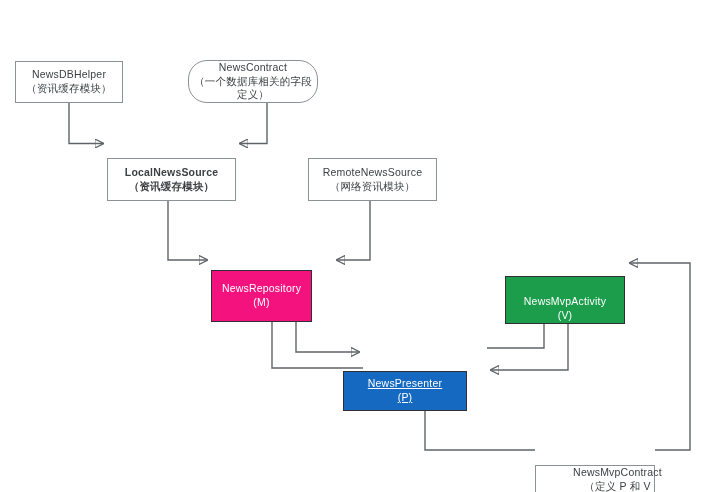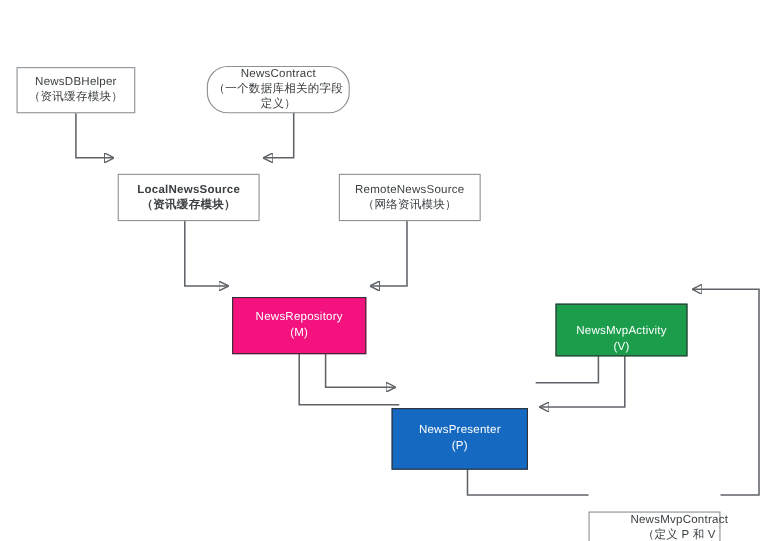--- a/index.html
+++ b/index.html
@@ -87,31 +87,31 @@
   <div class="node plain" style="left:107px;top:122px;width:129px;height:43px;font-weight:bold;">
     <span class="l1">LocalNewsSource</span>
     <span class="l2">（资讯缓存模块）</span>
   </div>
 
   <div class="node plain" style="left:308px;top:122px;width:129px;height:43px;">
     <span class="l1">RemoteNewsSource</span>
     <span class="l2">（网络资讯模块）</span>
   </div>
 
-  <div class="node filled" style="left:211px;top:234px;width:122px;height:52px;background:#F4137E;">
+  <div class="node filled" style="left:211px;top:234px;width:101px;height:52px;background:#F4137E;">
     <span class="l1">NewsRepository</span>
     <span class="l2">(M)</span>
   </div>
 
   <div class="node filled" style="left:505px;top:240px;width:120px;height:48px;background:#1B9D4C;justify-content:flex-end;">
     <span class="l1">NewsMvpActivity</span>
     <span class="l2">(V)</span>
   </div>
 
-  <div class="node filled" style="left:356px;top:335px;width:124px;height:56px;background:#1569C0;">
+  <div class="node filled" style="left:343px;top:335px;width:124px;height:40px;background:#1569C0;text-decoration:underline;">
     <span class="l1">NewsPresenter</span>
     <span class="l2">(P)</span>
   </div>
 
   <div class="node plain" style="left:535px;top:429px;width:120px;height:43px;padding-left:45px;">
     <span class="l1">NewsMvpContract</span>
     <span class="l2">（定义 P 和 V 的接口）</span>
   </div>
 
 </div>

